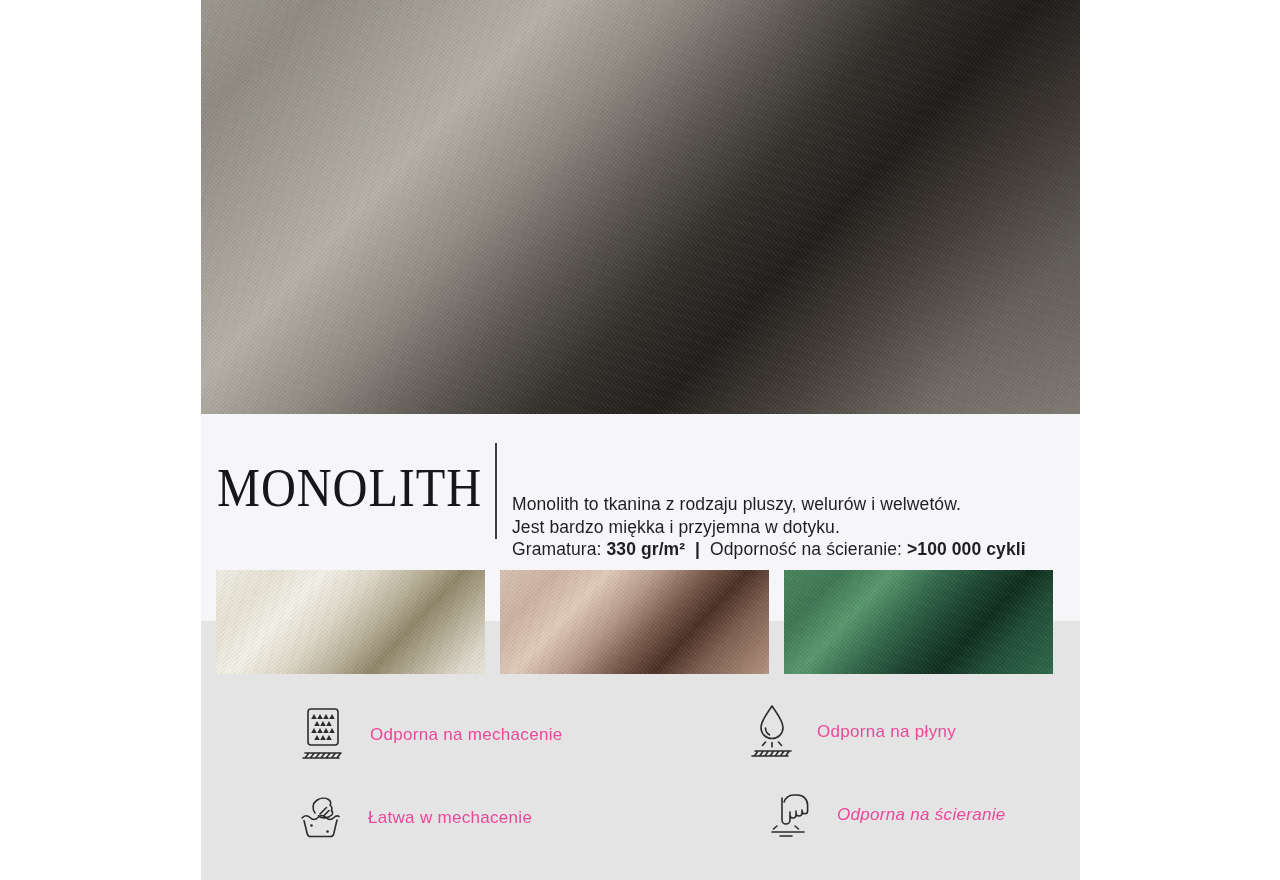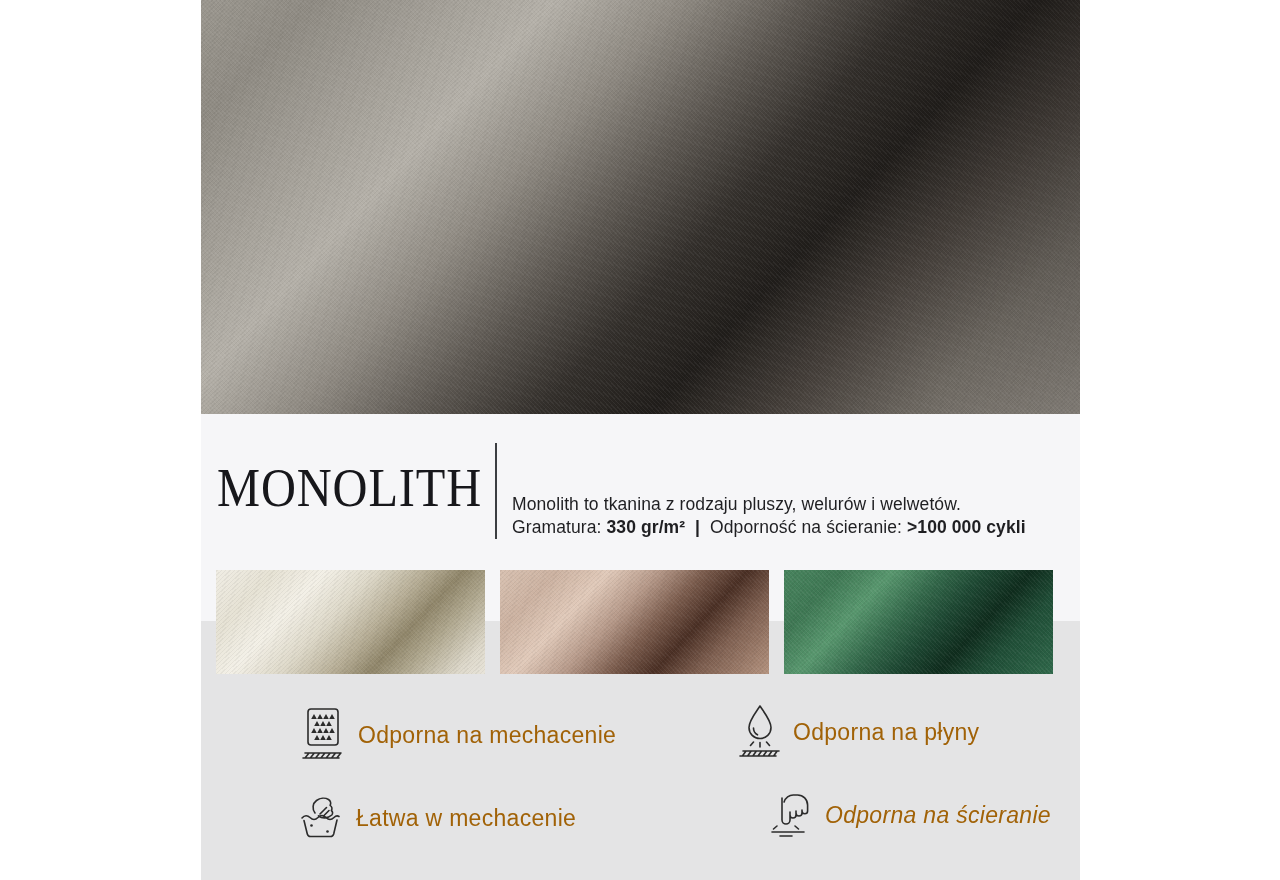--- a/index.html
+++ b/index.html
@@ -39,36 +39,37 @@
   
   .swatch{position:absolute;top:570px;width:269px;height:104px;overflow:hidden;}
   .swatch.s0{left:15px;} .swatch.s1{left:299px;} .swatch.s2{left:583px;}
 
   
   .feature{position:absolute;display:flex;align-items:center;gap:8px;}
   .feature .icon{width:50px;height:58px;flex:0 0 50px;}
   .feature .icon svg{display:block;width:50px;height:58px;stroke:var(--icon-color,#2b2b2b);fill:none;
     stroke-width:1.6;stroke-linecap:round;stroke-linejoin:round;}
   .feature .icon svg .fill{fill:var(--icon-color,#2b2b2b);stroke:none;}
-  .feature .label{font-size:23px;color:#a16207;letter-spacing:.3px;white-space:nowrap;}
-  .f1{left:99px;top:706px;} .f2{left:534px;top:703px;} .f3{left:97px;top:789px;} .f4{left:566px;top:786px;font-style:italic;}
+  .feature .label{font-size:17px;color:#ec4899;letter-spacing:.3px;white-space:nowrap;margin-left:12px;}
+  .f1{left:99px;top:706px;} .f2{left:546px;top:703px;} .f3{left:97px;top:789px;} .f4{left:566px;top:786px;font-style:italic;}
 </style>
 </head>
 <body>
 
 <div class="page">
   <div class="column">
 
     <div class="hero fabric" style="background: linear-gradient(133deg, rgb(155, 151, 143) 0%, rgb(143, 139, 131) 9%, rgb(163, 159, 151) 19%, rgb(181, 177, 169) 28%, rgb(143, 138, 130) 38%, rgb(92, 87, 81) 48%, rgb(51, 47, 43) 57%, rgb(32, 29, 26) 66%, rgb(69, 63, 58) 76%, rgb(110, 105, 98) 87%, rgb(139, 134, 127) 100%);"></div>
 
     <div class="info">
       <h1 class="title">MONOLITH</h1>
       <div class="divider"></div>
       <div class="desc">
         <div>Monolith to tkanina z rodzaju pluszy, welurów i welwetów.</div>
+        <div>Jest bardzo miękka i przyjemna w dotyku.</div>
         <div class="specs"><span>Gramatura: </span><span class="b">330 gr/m²</span><span class="b">  |  </span><span>Odporność na ścieranie: </span><span class="b">&gt;100 000 cykli</span></div>
       </div>
     </div>
 
     <div class="band"></div>
 
     <div class="swatch fabric s0" style="background: linear-gradient(133deg, rgb(240, 237, 228) 0%, rgb(230, 226, 212) 16%, rgb(243, 240, 231) 30%, rgb(221, 216, 200) 44%, rgb(182, 173, 149) 58%, rgb(143, 133, 105) 68%, rgb(176, 168, 143) 78%, rgb(221, 216, 202) 92%, rgb(232, 228, 217) 100%);"></div>
     <div class="swatch fabric s1" style="background: linear-gradient(133deg, rgb(216, 193, 177) 0%, rgb(204, 178, 161) 16%, rgb(225, 202, 186) 30%, rgb(181, 152, 136) 44%, rgb(124, 93, 78) 56%, rgb(74, 47, 36) 68%, rgb(126, 95, 80) 80%, rgb(180, 147, 127) 100%);"></div>
     <div class="swatch fabric s2" style="background: linear-gradient(133deg, rgb(72, 132, 94) 0%, rgb(62, 119, 83) 16%, rgb(88, 151, 110) 30%, rgb(51, 104, 74) 44%, rgb(29, 71, 50) 56%, rgb(15, 44, 29) 68%, rgb(31, 77, 54) 80%, rgb(47, 104, 74) 100%);"></div>
 

